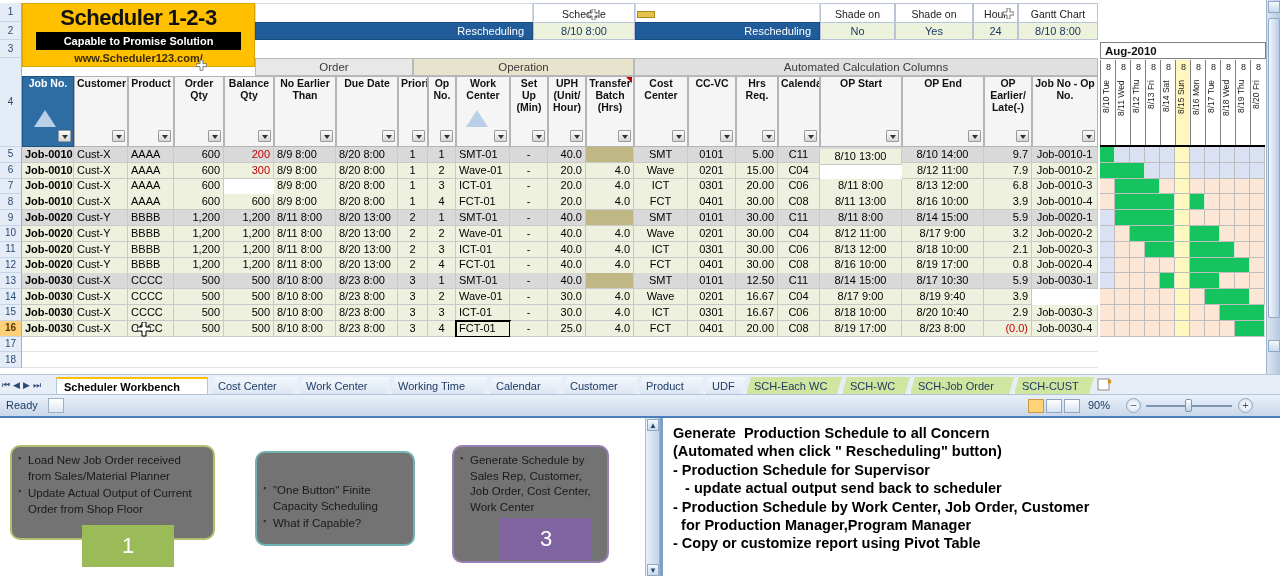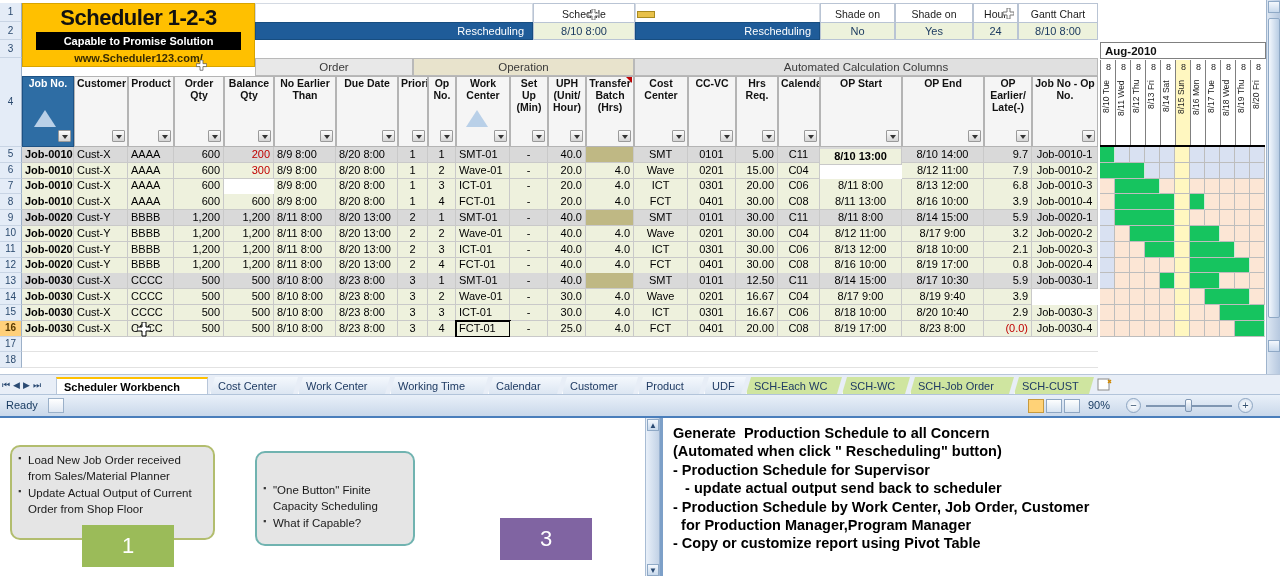--- a/index.html
+++ b/index.html
@@ -138,21 +138,21 @@
   #zhandle { position:absolute; top:4px; width:7px; height:13px;
       background:linear-gradient(#fff,#bfd0e4); border:1px solid #7f96b2; border-radius:2px; }
 
   
   #lower { position:absolute; left:0; top:416px; width:1280px; height:160px; background:#fff;
            border-top:2px solid #4a7ebb; }
   #leftpane { position:absolute; left:0; top:0; width:660px; height:160px;
               background:#fff; border-right:1px solid #9ab3d1; }
   #rightpane { position:absolute; left:660px; top:0; width:620px; height:160px;
                background:#fff; border-left:3px solid #7da0c8; }
-  .diagbox { position:absolute; border-radius:10px; background:#e5e5e5; }
+  .diagbox { position:absolute; border-radius:10px; background:#737373; }
   .diagbox ul { margin:0; padding:6px 8px 0 16px; list-style:none; }
   .diagbox li { font-size:11.5px; color:#1a1a1a; line-height:1.35; position:relative;
                 margin-bottom:2px; }
   .diagbox li:before { content:"\25AA"; position:absolute; left:-10px; top:-1px; font-size:9px; color:#333; }
   .numtag { position:absolute; color:#fff; font-size:22px;
             display:flex; align-items:center; justify-content:center; }
   #rightpane .txt { font-size:14.5px; font-weight:bold; color:#000; line-height:1.27;
                     padding:6px 0 0 10px; white-space:pre; }
   #lpsb { position:absolute; right:0; top:0; width:14px; height:160px;
           background:linear-gradient(to right,#e9f0f9,#c2d2e6); border-left:1px solid #a8bcd4; }
@@ -416,21 +416,21 @@
       <div class="c dr zebra-a ctr" style="left: 398px; top: 162.8px; width: 30px;">1</div>
       <div class="c dr zebra-a ctr" style="left: 428px; top: 162.8px; width: 28px;">2</div>
       <div class="c dr zebra-a" style="left: 456px; top: 162.8px; width: 54px;">Wave-01</div>
       <div class="c dr zebra-a ctr" style="left: 510px; top: 162.8px; width: 38px;">-</div>
       <div class="c dr zebra-a rgt" style="left: 548px; top: 162.8px; width: 38px;">20.0</div>
       <div class="c dr zebra-a rgt" style="left: 586px; top: 162.8px; width: 48px;">4.0</div>
       <div class="c dr zebra-a ctr" style="left: 634px; top: 162.8px; width: 54px;">Wave</div>
       <div class="c dr zebra-a ctr" style="left: 688px; top: 162.8px; width: 48px;">0201</div>
       <div class="c dr zebra-a rgt" style="left: 736px; top: 162.8px; width: 42px;">15.00</div>
       <div class="c dr zebra-a ctr" style="left: 778px; top: 162.8px; width: 42px;">C04</div>
-      <div class="c dr zebra-a ctr" style="left: 820px; top: 149px; width: 82px; font-weight: bold;">8/10 13:00</div>
+      <div class="c dr zebra-a ctr" style="left: 820px; top: 149px; width: 82px;">8/10 13:00</div>
       <div class="c dr zebra-a ctr" style="left: 902px; top: 162.8px; width: 82px;">8/12 11:00</div>
       <div class="c dr zebra-a rgt" style="left: 984px; top: 162.8px; width: 48px;">7.9</div>
       <div class="c dr zebra-a ctr" style="left: 1032px; top: 162.8px; width: 66px;">Job-0010-2</div>
       <div class="c dr zebra-a bold" style="left: 22px; top: 178.6px; width: 52px;">Job-0010</div>
       <div class="c dr zebra-a" style="left: 74px; top: 178.6px; width: 54px;">Cust-X</div>
       <div class="c dr zebra-a" style="left: 128px; top: 178.6px; width: 46px;">AAAA</div>
       <div class="c dr zebra-a rgt" style="left: 174px; top: 178.6px; width: 50px;">600</div>
       <div class="c dr zebra-a rgt red" style="left: 224px; top: 178.6px; width: 50px; margin-top: 32px;">400</div>
       <div class="c dr zebra-a" style="left: 274px; top: 178.6px; width: 62px;">8/9 8:00</div>
       <div class="c dr zebra-a" style="left: 336px; top: 178.6px; width: 62px;">8/20 8:00</div>
@@ -934,20 +934,25 @@
     </div>
     <div class="numtag" style="left:82px;top:107px;width:92px;height:42px;background:#9bbb59;">1</div>
 
     <div class="diagbox" id="box2" style="left:255px;top:33px;width:160px;height:95px;border:2px solid #70b3b0;">
       <ul style="padding-top:30px;">
         <li>"One Button" Finite Capacity Scheduling</li>
         <li>What if Capable?</li>
       </ul>
     </div>
 
+    <div class="diagbox" id="box3" style="left:452px;top:27px;width:157px;height:118px;border:2px solid #9a7fb5;">
+      <ul>
+        <li>Generate Schedule by Sales Rep, Customer, Job Order, Cost  Center, Work Center</li>
+      </ul>
+    </div>
     <div class="numtag" style="left:500px;top:100px;width:92px;height:42px;background:#8064a2;">3</div>
 
     <div id="lpsb">
       <div class="sbarrow" style="top:1px;">▲</div>
       <div class="sbarrow" style="top:146px;">▼</div>
     </div>
   </div>
 
   <div id="rightpane">
     <div class="txt">Generate  Production Schedule to all Concern

